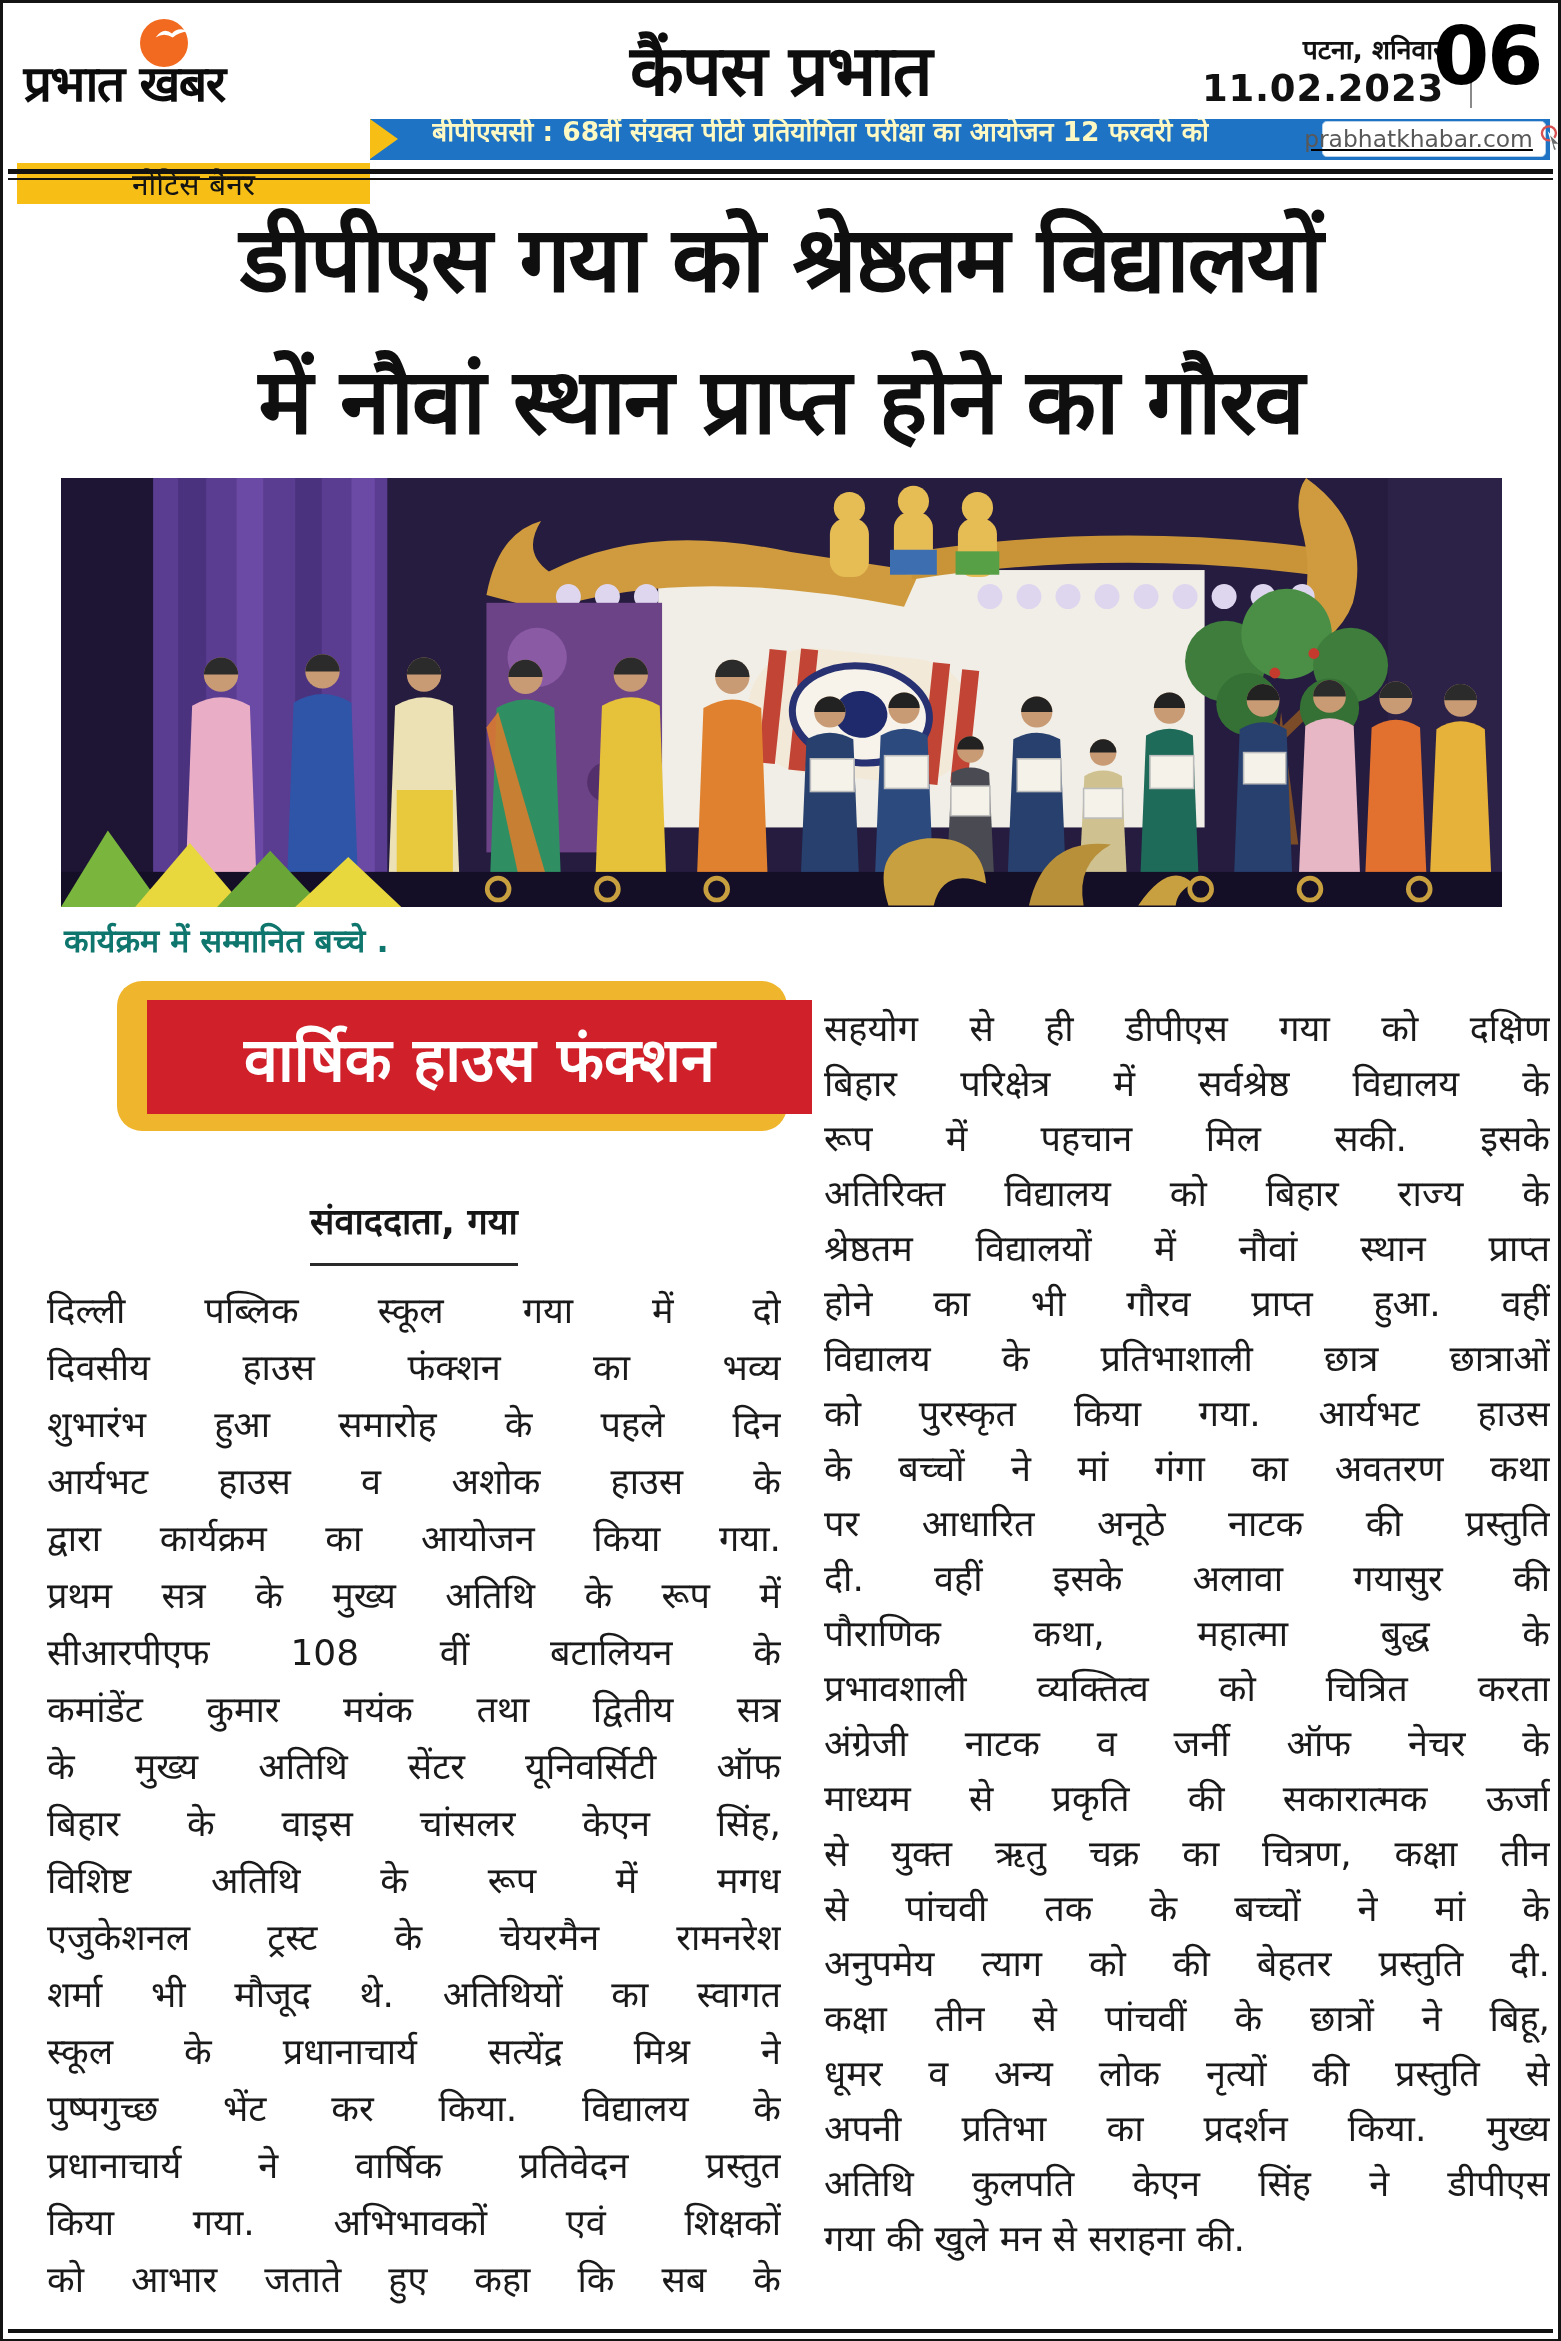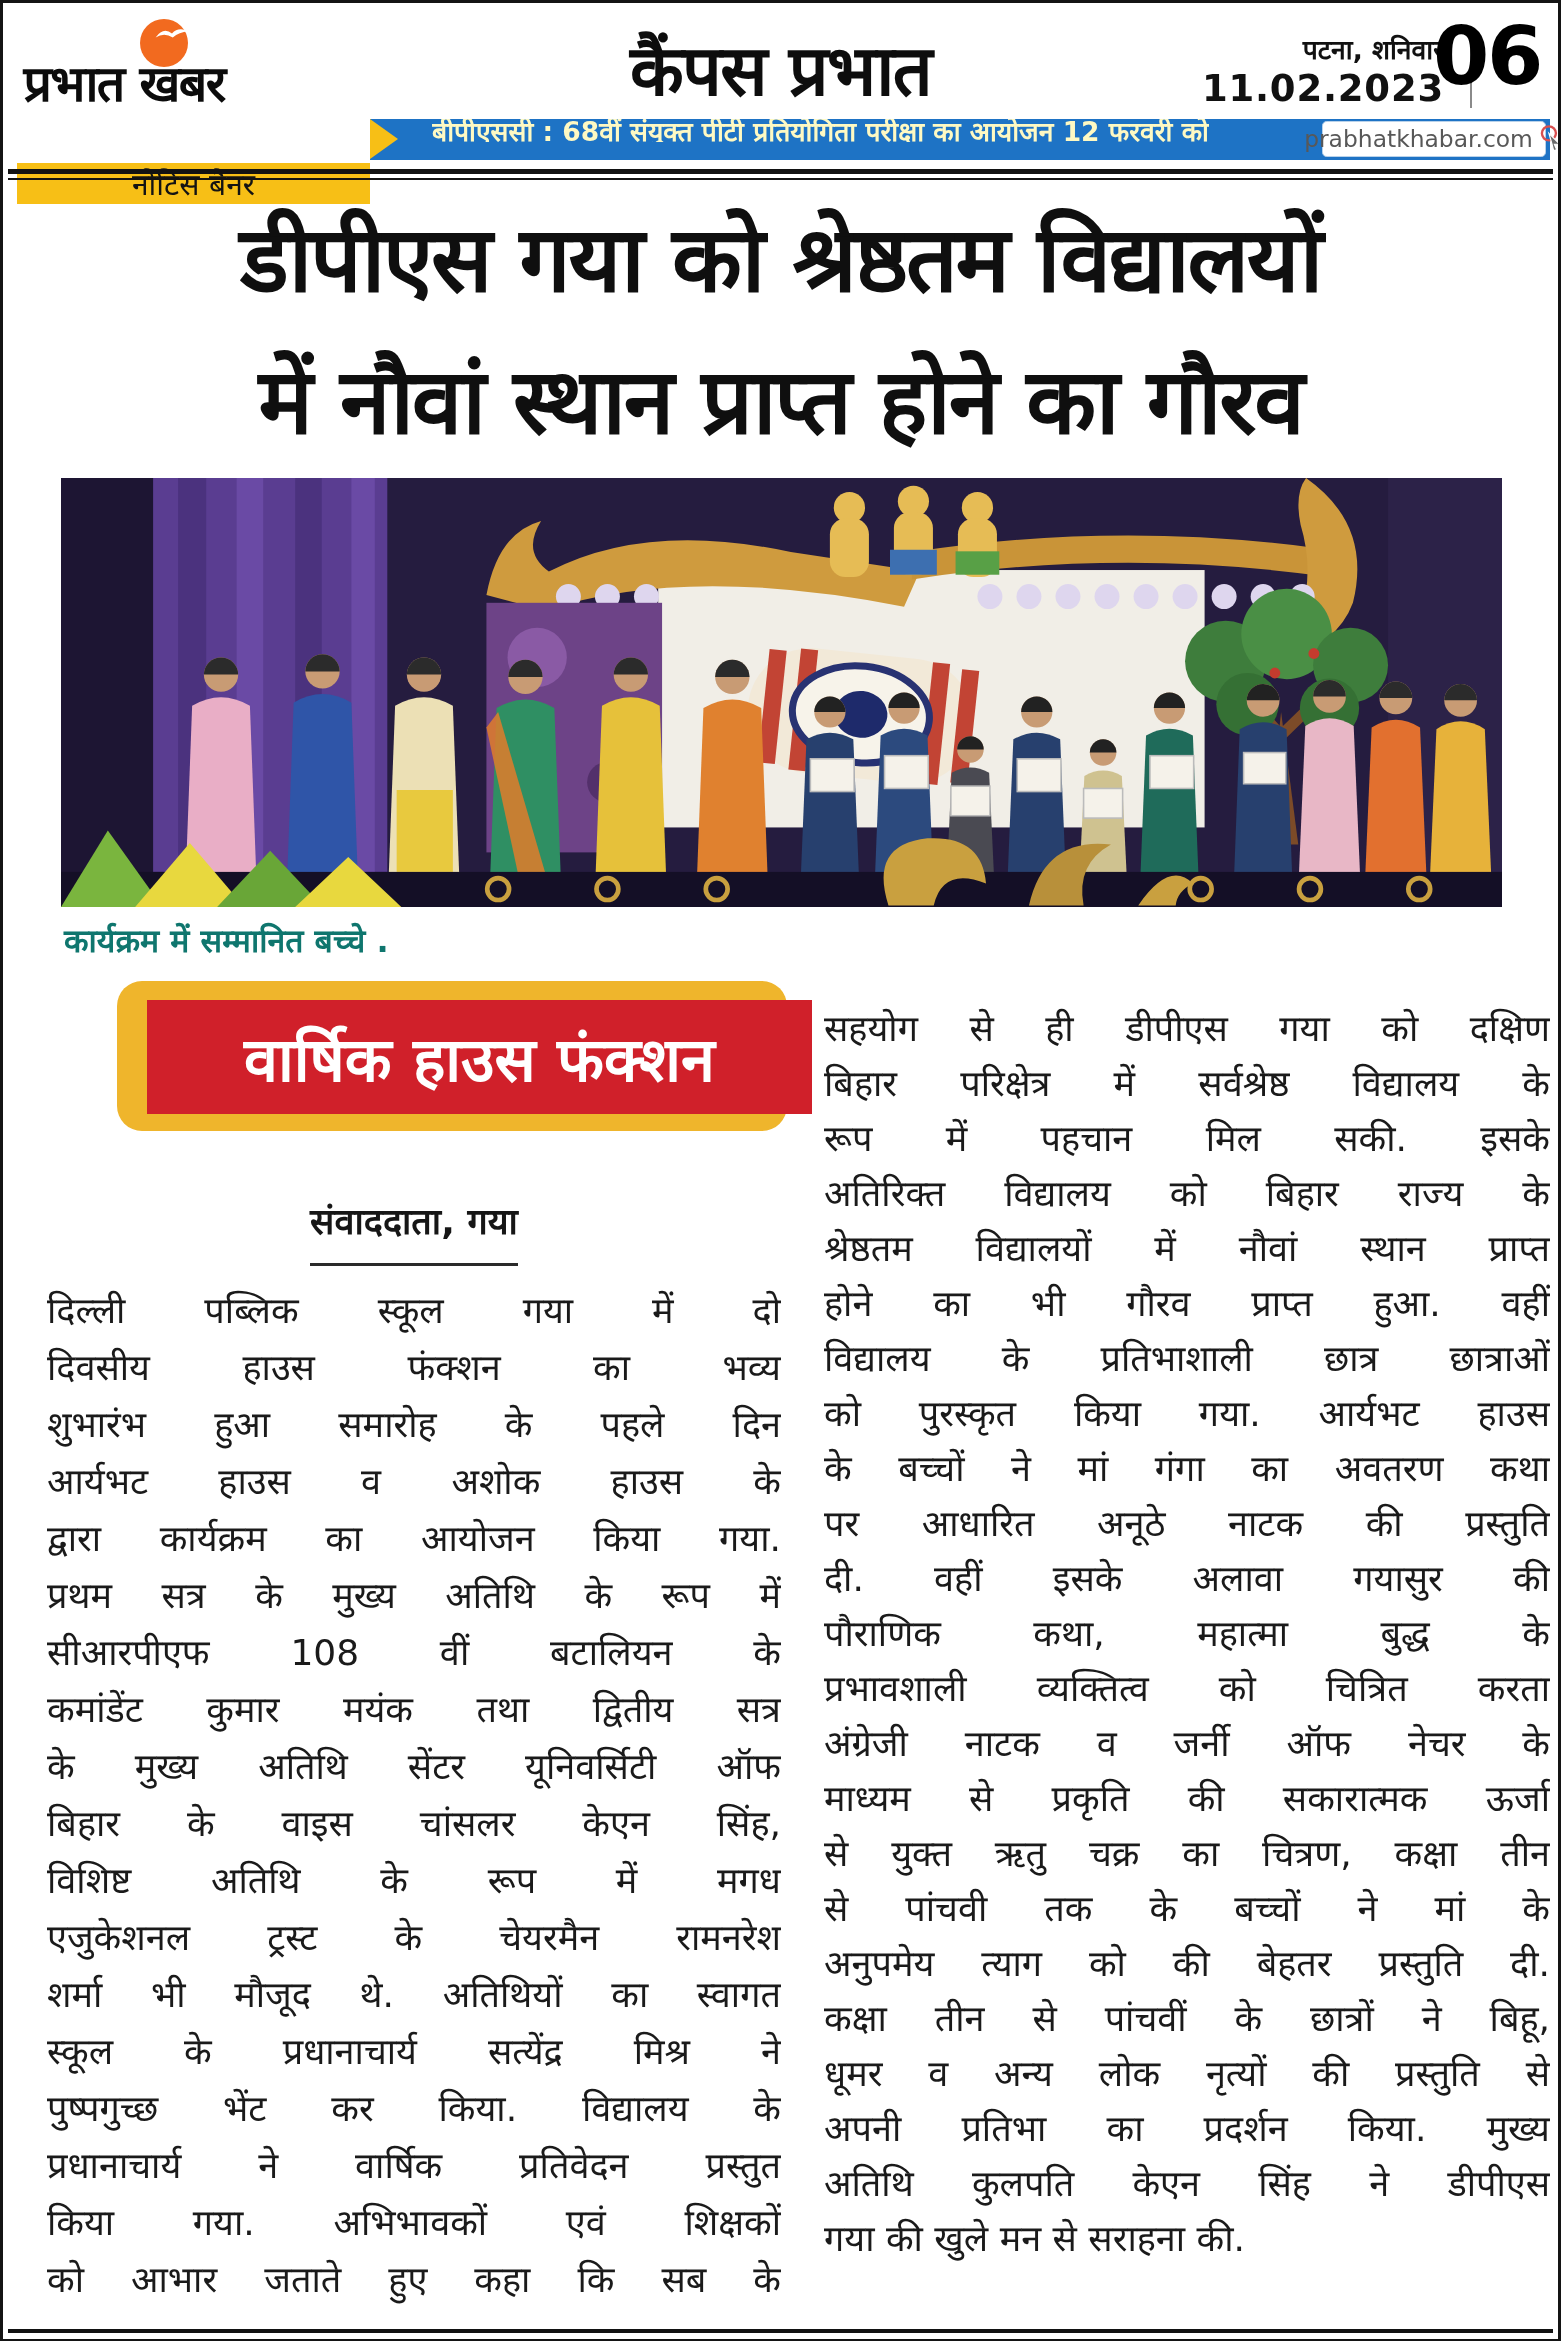--- a/index.html
+++ b/index.html
@@ -22,21 +22,21 @@
   
   .notice{position:absolute;left:17px;right:11px;top:119px;height:41px;}
   .notice-label{position:absolute;left:0;top:0;width:353px;height:41px;background:#f7bf16;color:#131313;
                 font-size:30px;font-weight:normal;display:flex;align-items:center;justify-content:center;margin-top:44px;}
   .notice-arrow{position:absolute;left:353px;top:0;width:0;height:0;z-index:2;
                 border-top:20px solid transparent;border-bottom:20px solid transparent;border-left:28px solid #f7bf16;}
   .notice-strip{position:absolute;left:353px;right:0;top:0;bottom:0;background:#1e73c5;}
   .notice-text{position:absolute;left:62px;top:0;height:23px;display:flex;align-items:center;
                color:#fef9c3;font-size:26.5px;font-weight:bold;white-space:nowrap;overflow:hidden;max-width:843px;}
   .url-box{position:absolute;right:3.9px;top:1.6px;height:34px;width:222px;background:#ffffff;border:1.6px solid #b9d2ea;
-           border-radius:4.7px;display:flex;align-items:center;justify-content:center;gap:4.7px;}
+           border-radius:4.7px;display:flex;align-items:center;justify-content:center;gap:4.7px;text-decoration:underline;}
   .url-text{font-size:23.4px;color:#585858;}
 
   .rule1{position:absolute;left:7.8px;right:7.8px;top:169px;height:4.7px;background:#121212;}
   .rule2{position:absolute;left:7.8px;right:7.8px;top:178px;height:1.6px;background:#121212;}
   .bottom-rule{position:absolute;left:7.8px;right:7.8px;top:2329px;height:3.9px;background:#121212;}
 
   
   .headline{position:absolute;left:15.6px;right:15.6px;top:189px;text-align:center;color:#0f0f0f;overflow:hidden;}
   .headline-line{font-size:91px;line-height:142px;font-weight:bold;letter-spacing:-2.3px;white-space:nowrap;}
 

